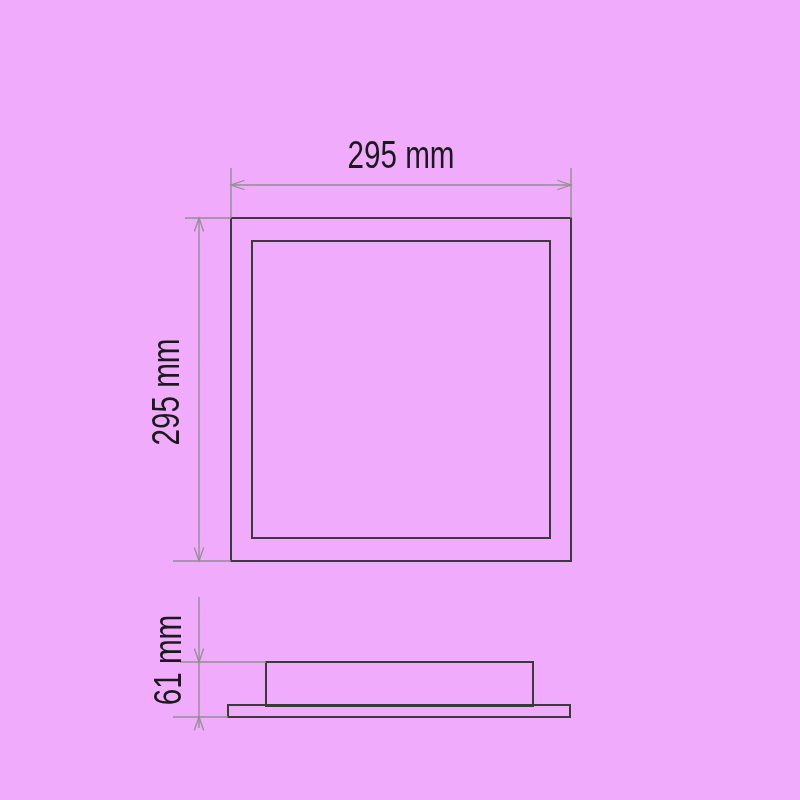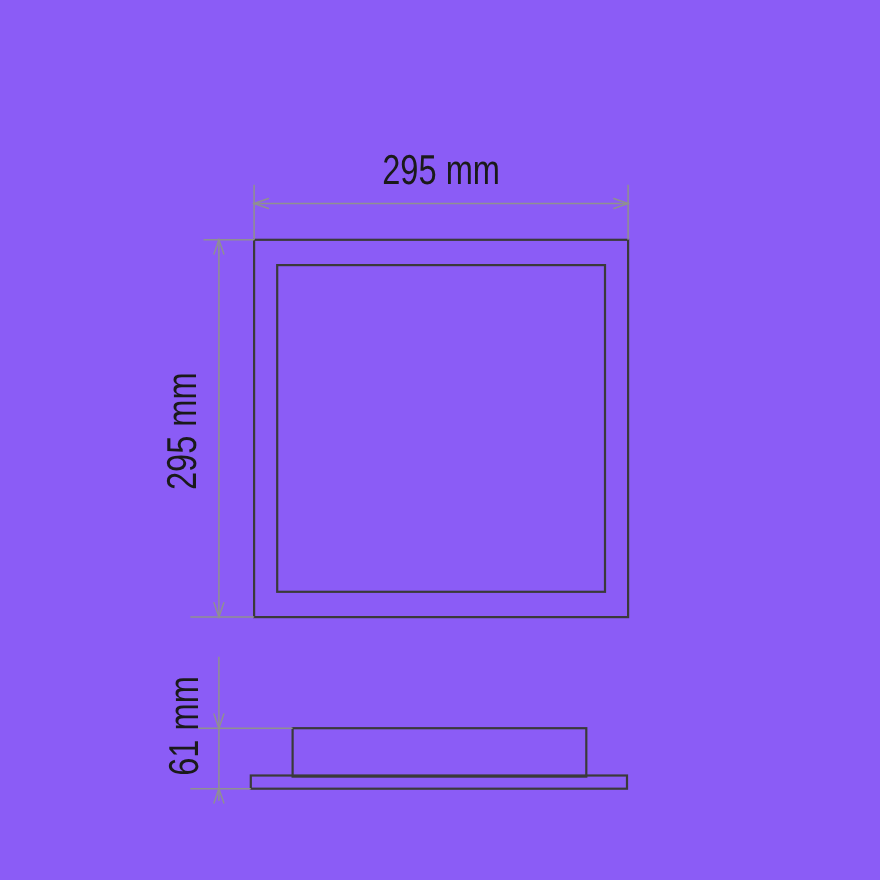--- a/index.html
+++ b/index.html
@@ -5,21 +5,21 @@
   html, body {
     margin: 0;
     padding: 0;
     background: #ffffff;
     font-family: "Liberation Sans", sans-serif;
   }
   .canvas {
     position: relative;
     width: 800px;
     height: 800px;
-    background: #8b5cf6;
+    background: #f0abfc;
     overflow: hidden;
   }
   svg.drawing {
     position: absolute;
     left: 0;
     top: 0;
   }
   .obj { stroke-width: 2; fill: none; }
   .dim { stroke-width: 1.4; fill: none; }
   .arrow { stroke-width: 1.3; fill: none; stroke-linecap: round; }

